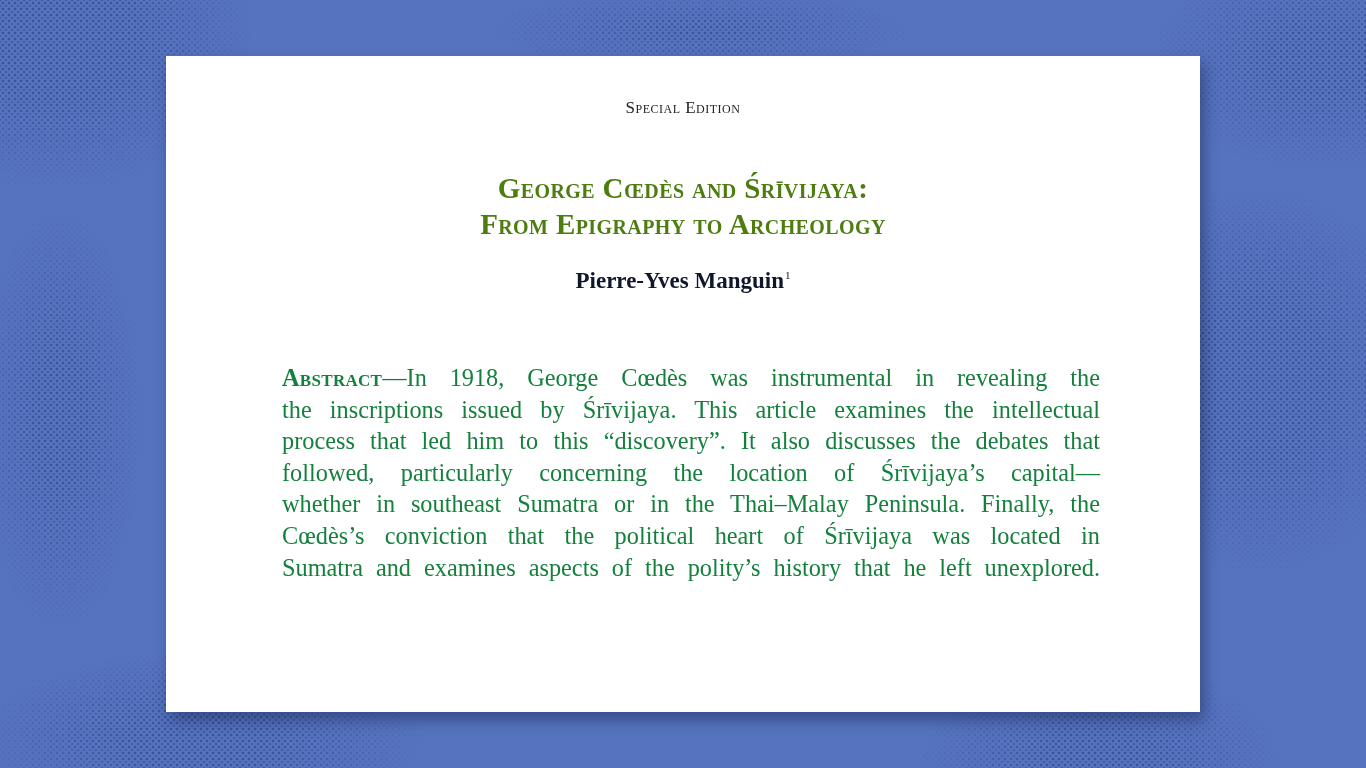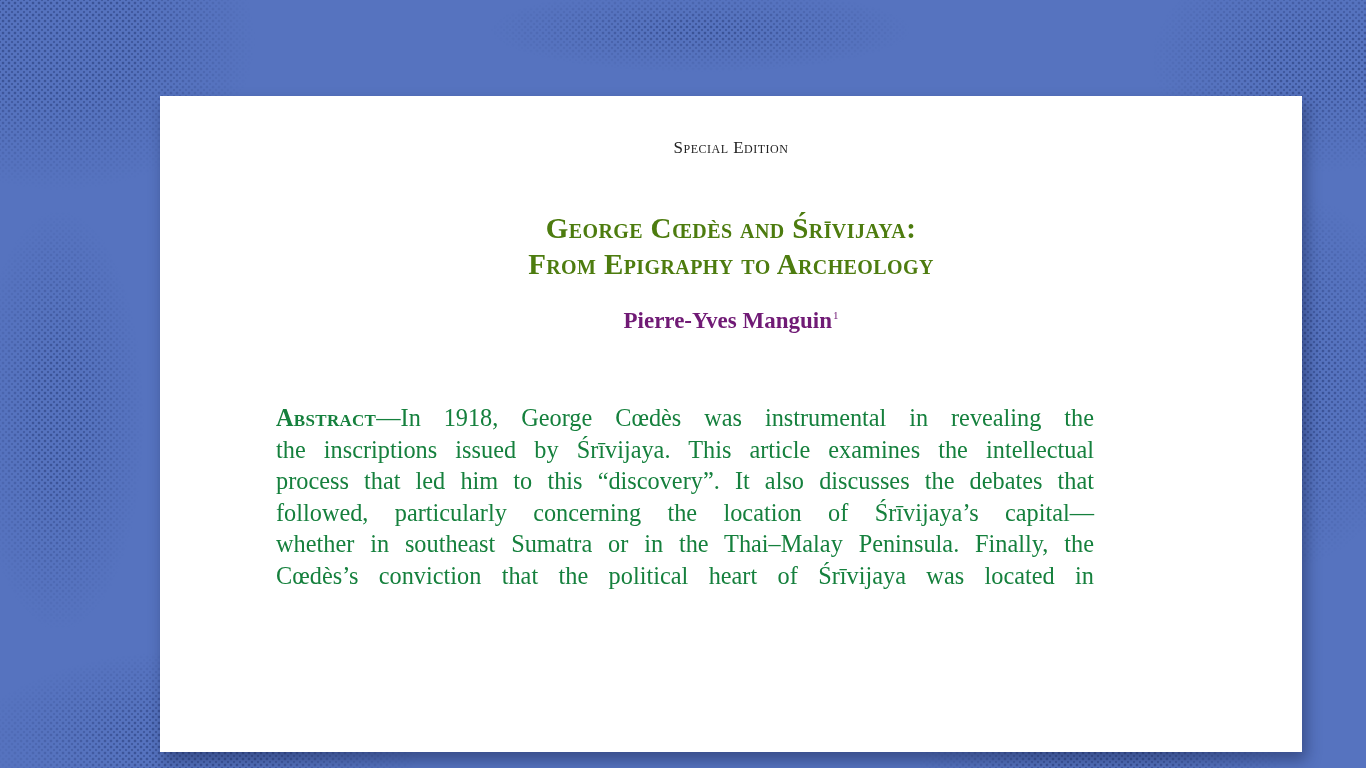--- a/index.html
+++ b/index.html
@@ -34,29 +34,28 @@
         radial-gradient(ellipse 220px 260px at 1260px 380px, #000 30%, transparent 75%),
         radial-gradient(ellipse 300px 120px at 200px 740px, #000 25%, transparent 75%),
         radial-gradient(ellipse 240px 160px at 1320px 60px, #000 20%, transparent 70%),
         radial-gradient(ellipse 260px 140px at 1100px 760px, #000 20%, transparent 70%),
         radial-gradient(ellipse 120px 300px at 60px 420px, #000 20%, transparent 70%),
         radial-gradient(ellipse 300px 60px at 700px 30px, #000 10%, transparent 70%);
       pointer-events: none;
     }
     .page {
       position: absolute;
-      left: 160px;
+      left: 166px;
       top: 56px;
-      width: 1142px;
+      width: 1034px;
       height: 656px;
       background: #ffffff;
       box-shadow: 4px 8px 14px rgba(20, 30, 70, 0.45);
       font-family: "DejaVu Serif", "Liberation Serif", serif;
       color: #1c1c1c;
-      margin-top: 40px;
     }
     .section-label {
       position: absolute;
       top: 42px;
       left: 0;
       width: 100%;
       text-align: center;
       font-family: "Liberation Serif", serif;
       font-variant: small-caps;
       font-size: 17px;
@@ -80,21 +79,21 @@
     .title div { display: block; }
     .author {
       position: absolute;
       top: 212px;
       left: 0;
       width: 100%;
       text-align: center;
       font-family: "Liberation Serif", serif;
       font-weight: bold;
       font-size: 23px;
-      color: #701a75;
+      color: #0f172a;
     }
     .author sup {
       font-weight: normal;
       font-size: 11px;
       vertical-align: 9px;
       margin-left: 1px;
     }
     .abstract {
       position: absolute;
       top: 306px;
@@ -135,14 +134,15 @@
 
   <div class="author"><span>Pierre-Yves Manguin</span><sup>1</sup></div>
 
   <div class="abstract">
     <span class="line" style="display: block; word-spacing: 16.8145px;"><span class="abstract-label">Abstract</span><span>—</span><span>In 1918, George Cœdès was instrumental in revealing the</span></span>
     <span class="line" style="display: block; word-spacing: 12.066px;">the inscriptions issued by Śrīvijaya. This article examines the intellectual</span>
     <span class="line" style="display: block; word-spacing: 9.06901px;">process that led him to this “discovery”. It also discusses the debates that</span>
     <span class="line" style="display: block; word-spacing: 20.279px;">followed, particularly concerning the location of Śrīvijaya’s capital—</span>
     <span class="line" style="display: block; word-spacing: 9.8px;">whether in southeast Sumatra or in the Thai–Malay Peninsula. Finally, the</span>
     <span class="line" style="display: block; word-spacing: 14.325px;">Cœdès’s conviction that the political heart of Śrīvijaya was located in</span>
+    <span class="line last" style="display: block; word-spacing: 6.8892px;">Sumatra and examines aspects of the polity’s history that he left unexplored.</span>
   </div>
 </div>
 
 </body></html>

